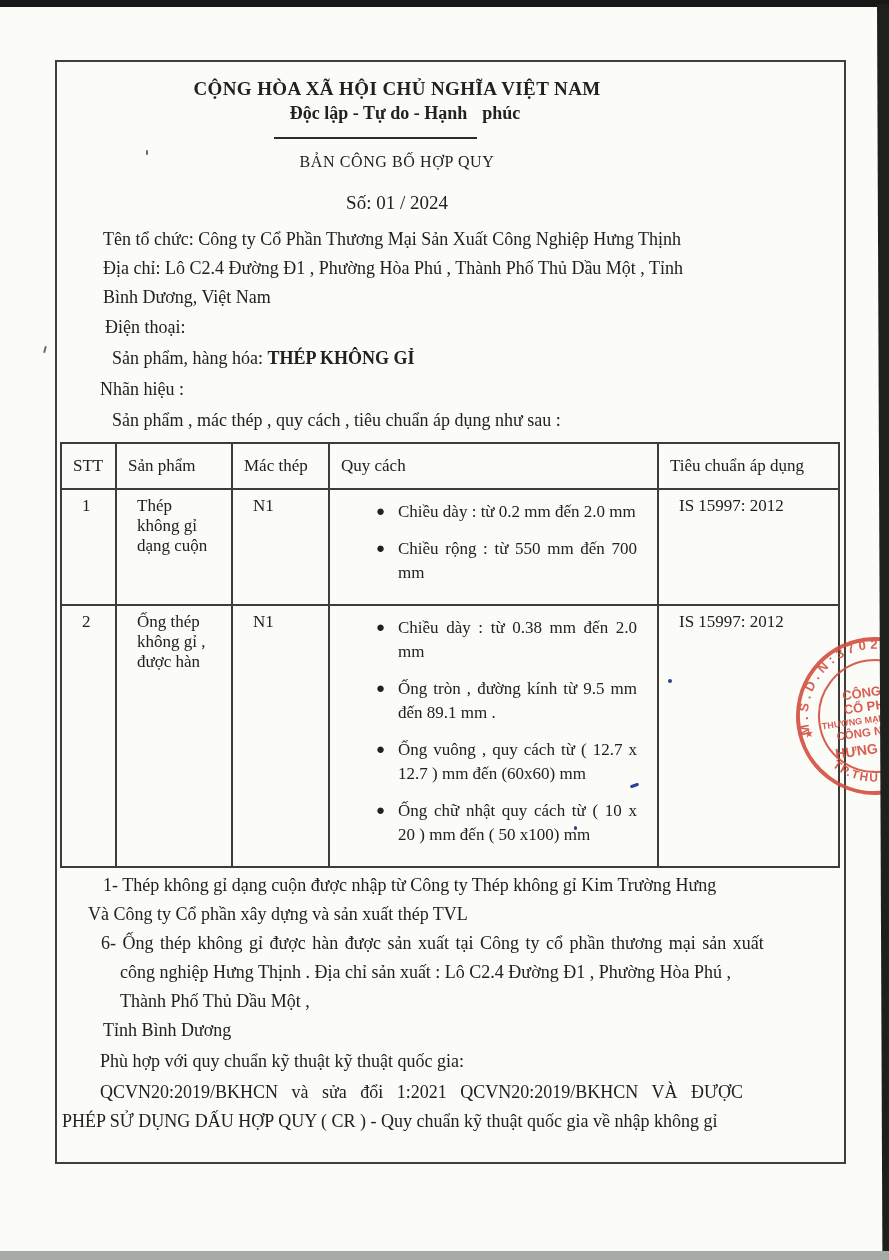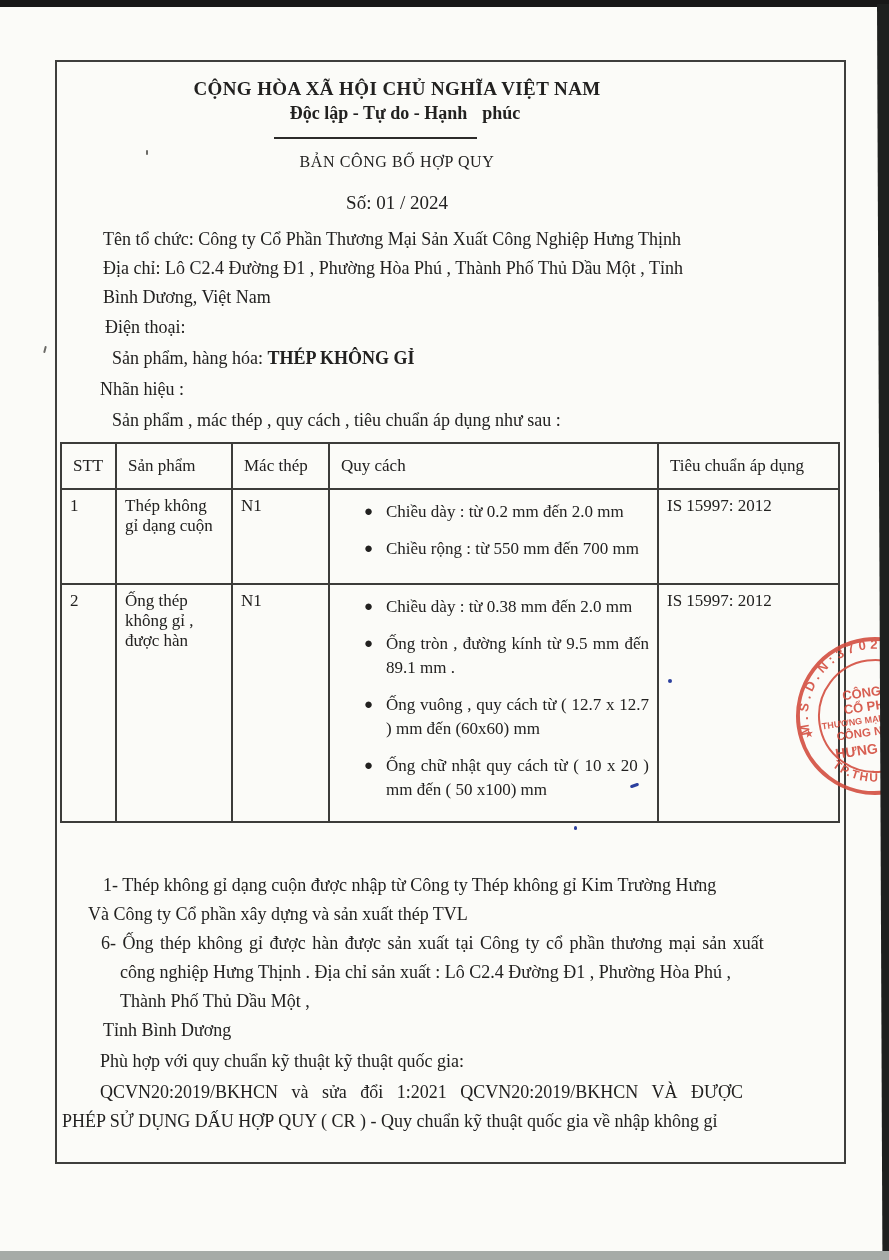--- a/index.html
+++ b/index.html
@@ -26,21 +26,21 @@
   .motto .tail{padding-left:5px;}
   .doc-title{top:153px;font-size:16px;font-weight:normal;letter-spacing:.6px;}
   .doc-number{top:192px;font-size:19px;}
   
   .line{font-size:18px;white-space:nowrap;z-index:2;}
   .b{font-weight:bold;}
   
   table.spec{position:absolute;left:60px;top:442px;width:778px;height:373px;z-index:2;
              border-collapse:collapse;table-layout:fixed;font-size:17px;}
   table.spec td,table.spec th{border:2px solid #3c3c3a;vertical-align:top;
-             font-weight:normal;text-align:left;padding:6px 8px;}
+             font-weight:normal;text-align:left;padding:6px 20px;}
   table.spec th{height:32px;vertical-align:middle;padding-left:11px;}
   th.c-stt,td.c-stt{text-align:center;padding-left:2px;padding-right:2px;}
   td.c-stt{padding-top:12px;}
   td.c-sp{padding:12px 8px 6px 10px;text-align:justify;text-align-last:left;}
   td.c-mt{text-align:center;padding-top:12px;}
   td.c-qc{padding:8px 10px 6px 6px;}
   td.c-tc{padding:12px 6px 6px 10px;}
   tr.r1{height:95px;}
   .spec-item{display:flex;margin:4px 0 13px 26px;}
   .spec-item .bullet{width:22px;flex:none;font-size:15px;line-height:23px;}

